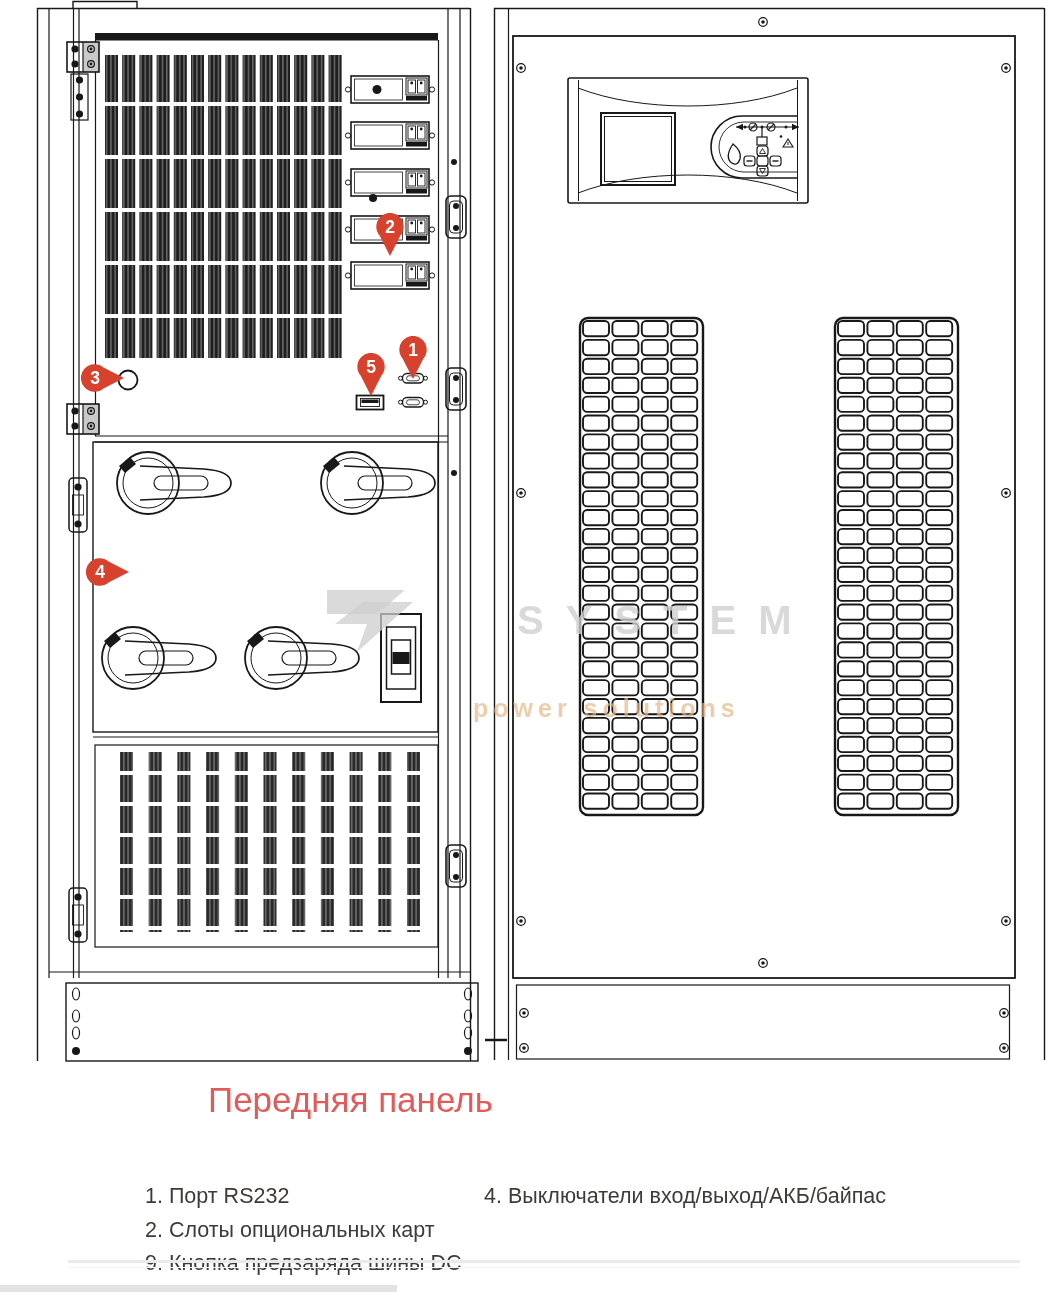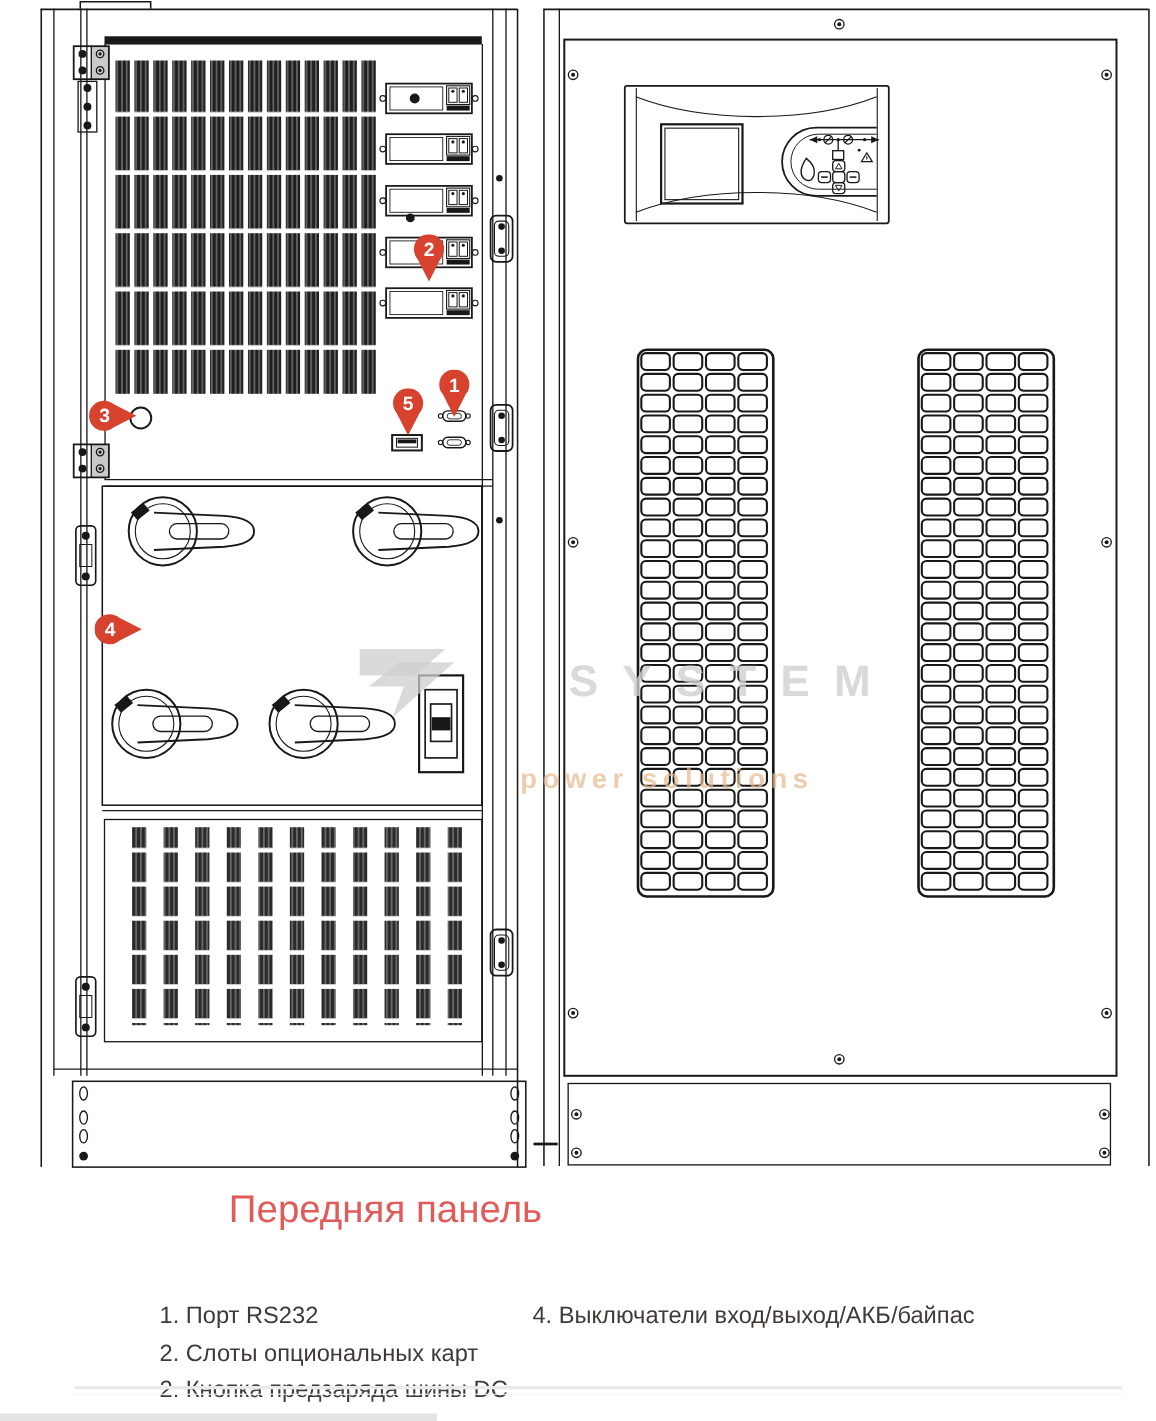--- a/index.html
+++ b/index.html
@@ -652,21 +652,21 @@
       <div class="marker" style="left: 356px; top: 353px;"><svg width="30" height="44" viewBox="0 0 30 44">
       <path d="M15 43 L4.6 22.5 A13.7 13.7 0 1 1 25.4 22.5 Z" fill="#d7422e"></path>
       <text x="15" y="20" text-anchor="middle" font-size="17.5" font-weight="bold" fill="#ffffff" font-family="Liberation Sans, sans-serif">5</text>
         </svg></div>
     </div>
 
   <div class="caption-title" style="color: rgb(226, 91, 91);">Передняя панель</div>
   <div class="legend-col c1">
     <div>1. Порт RS232</div>
     <div>2. Слоты опциональных карт</div>
-    <div>2. Кнопка предзаряда шины DC</div>
+    <div>9. Кнопка предзаряда шины DC</div>
   </div>
   <div class="legend-col c2">
     <div>4. Выключатели вход/выход/АКБ/байпас</div>
   </div>
 
   <div class="divider"></div>
   <div class="divider2"></div>
   <div class="corner-bar"></div>
 </div>
 

